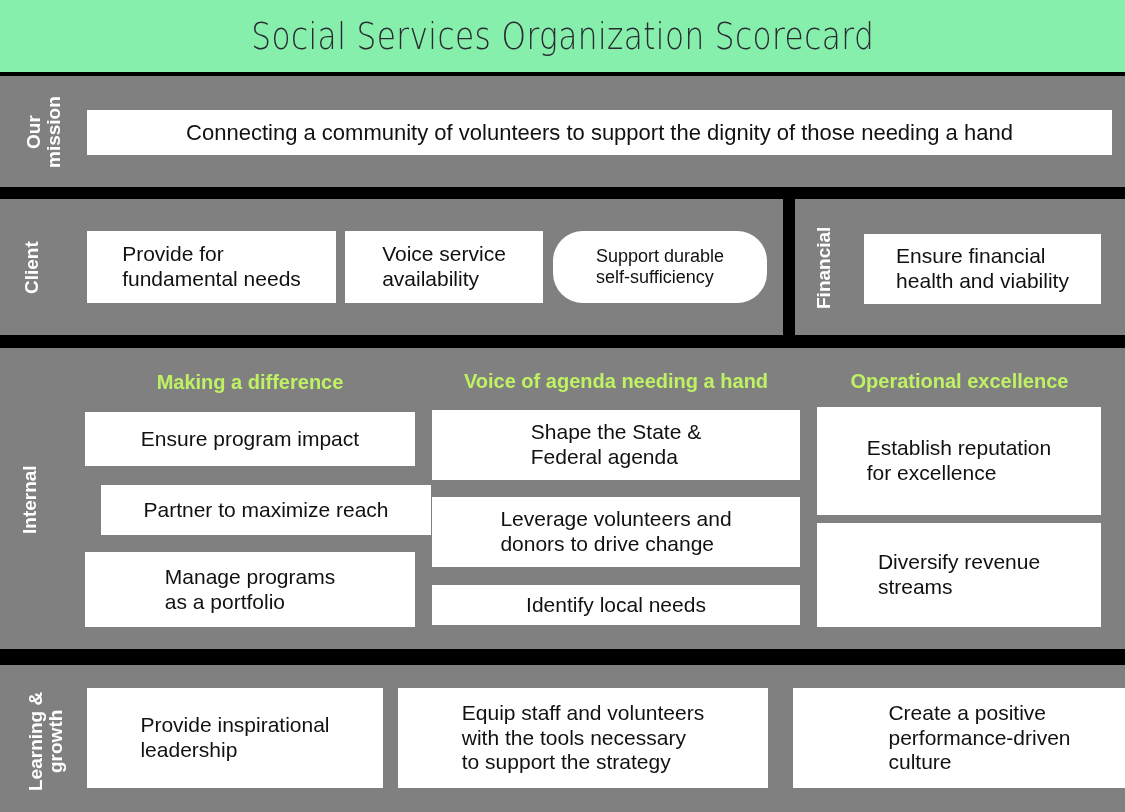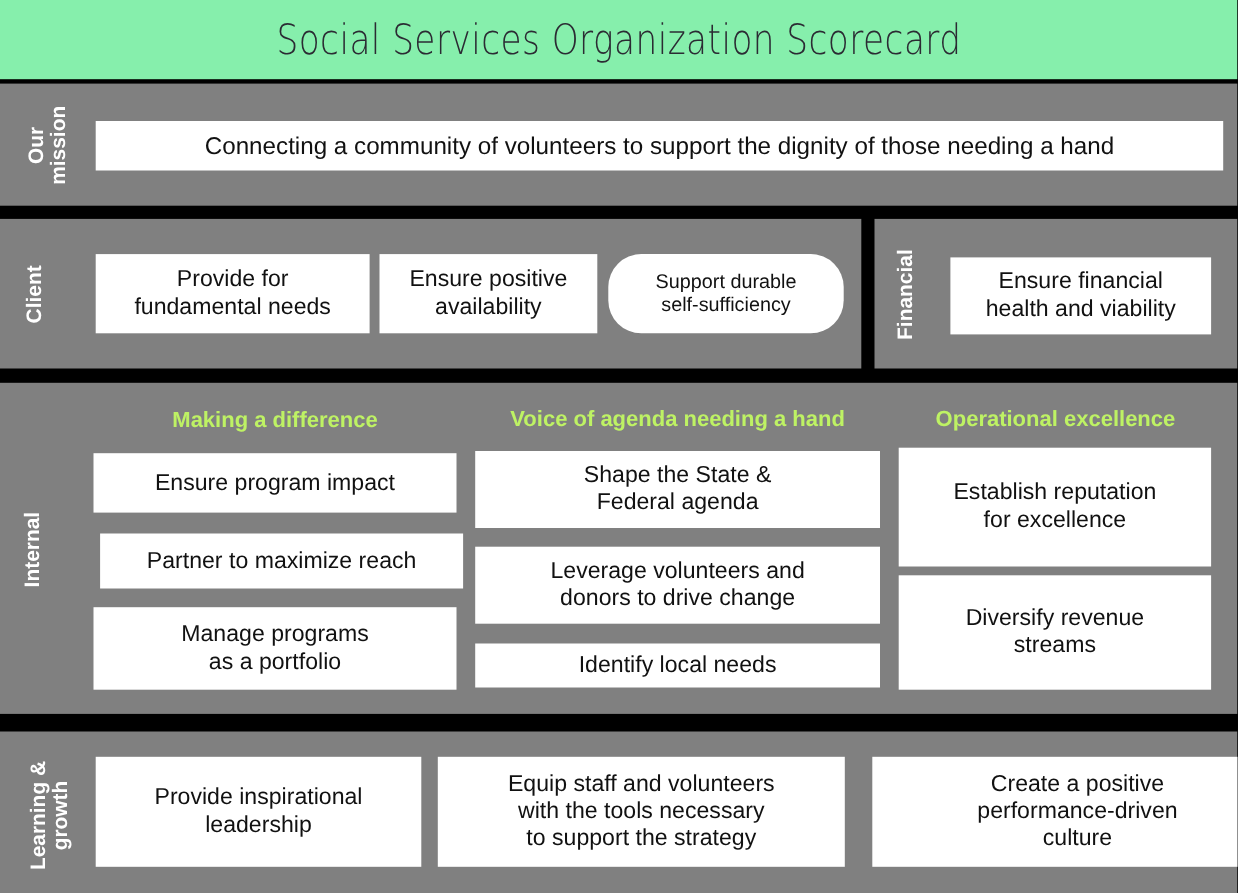--- a/index.html
+++ b/index.html
@@ -64,21 +64,20 @@
   }
 
   
   .obj {
     position: absolute;
     background: #ffffff;
     color: #111111;
     display: flex;
     align-items: center;
     justify-content: center;
-    text-align: center;
     white-space: pre-line;
     line-height: 1.17;
     box-sizing: border-box;
     padding: 2px 6px;
   }
 
   
   .col-head {
     position: absolute;
     color: #bef264;
@@ -101,41 +100,41 @@
   </div>
   <div class="persp-label" style="left:24px; top:84px; width:46px; height:96px;">Our
 mission</div>
   <div class="obj" style="left:87px; top:110px; width:1025px; height:45px; font-size:22px;">Connecting a community of volunteers to support the dignity of those needing a hand</div>
 
   <div class="band" style="left:0px; top:199px; width:783px; height:136px;">
   </div>
   <div class="persp-label" style="left:22px; top:228px; width:30px; height:80px;">Client</div>
   <div class="obj" style="left:87px; top:231px; width:249px; height:72px; font-size:21px;">Provide for
 fundamental needs</div>
-  <div class="obj" style="left:345px; top:231px; width:198px; height:72px; font-size:21px;">Ensure positive
+  <div class="obj" style="left:345px; top:231px; width:198px; height:72px; font-size:21px;">Voice service
 availability</div>
   <div class="obj" style="left:553px; top:231px; width:214px; height:72px; font-size:18px;border-radius:30px;">Support durable
 self-sufficiency</div>
 
   <div class="band" style="left:795px; top:199px; width:330px; height:136px;">
   </div>
   <div class="persp-label" style="left:814px; top:222px; width:30px; height:92px;">Financial</div>
   <div class="obj" style="left:864px; top:234px; width:237px; height:70px; font-size:21px;">Ensure financial
 health and viability</div>
 
   <div class="band" style="left:0px; top:348px; width:1125px; height:301px;">
   </div>
   <div class="persp-label" style="left:20px; top:455px; width:30px; height:90px;">Internal</div>
 
   <div class="col-head" style="left:85px; top:371px; width:330px;">Making a difference</div>
   <div class="col-head" style="left:432px; top:370px; width:368px;">Voice of agenda needing a hand</div>
   <div class="col-head" style="left:817px; top:370px; width:285px;">Operational excellence</div>
 
   <div class="obj" style="left:85px; top:412px; width:330px; height:54px; font-size:21px;">Ensure program impact</div>
-  <div class="obj" style="left:91px; top:485px; width:330px; height:50px; font-size:21px;">Partner to maximize reach</div>
+  <div class="obj" style="left:101px; top:485px; width:330px; height:50px; font-size:21px;">Partner to maximize reach</div>
   <div class="obj" style="left:85px; top:552px; width:330px; height:75px; font-size:21px;">Manage programs
 as a portfolio</div>
 
   <div class="obj" style="left:432px; top:410px; width:368px; height:70px; font-size:21px;">Shape the State &amp;
 Federal agenda</div>
   <div class="obj" style="left:432px; top:497px; width:368px; height:70px; font-size:21px;">Leverage volunteers and
 donors to drive change</div>
   <div class="obj" style="left:432px; top:585px; width:368px; height:40px; font-size:21px;">Identify local needs</div>
 
   <div class="obj" style="left:817px; top:407px; width:284px; height:108px; font-size:21px;">Establish reputation

